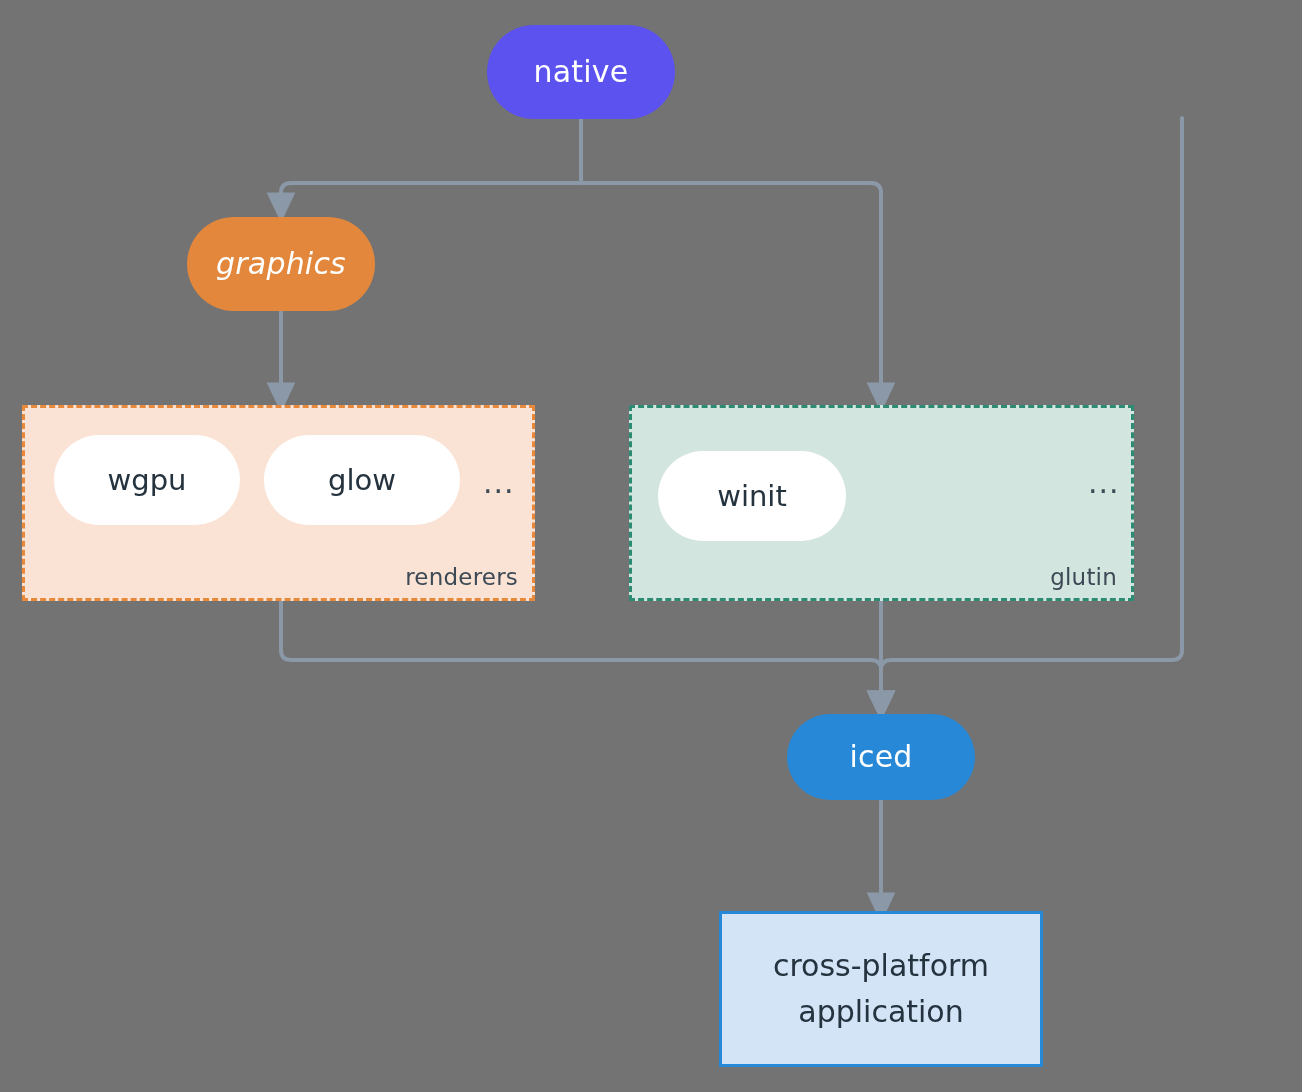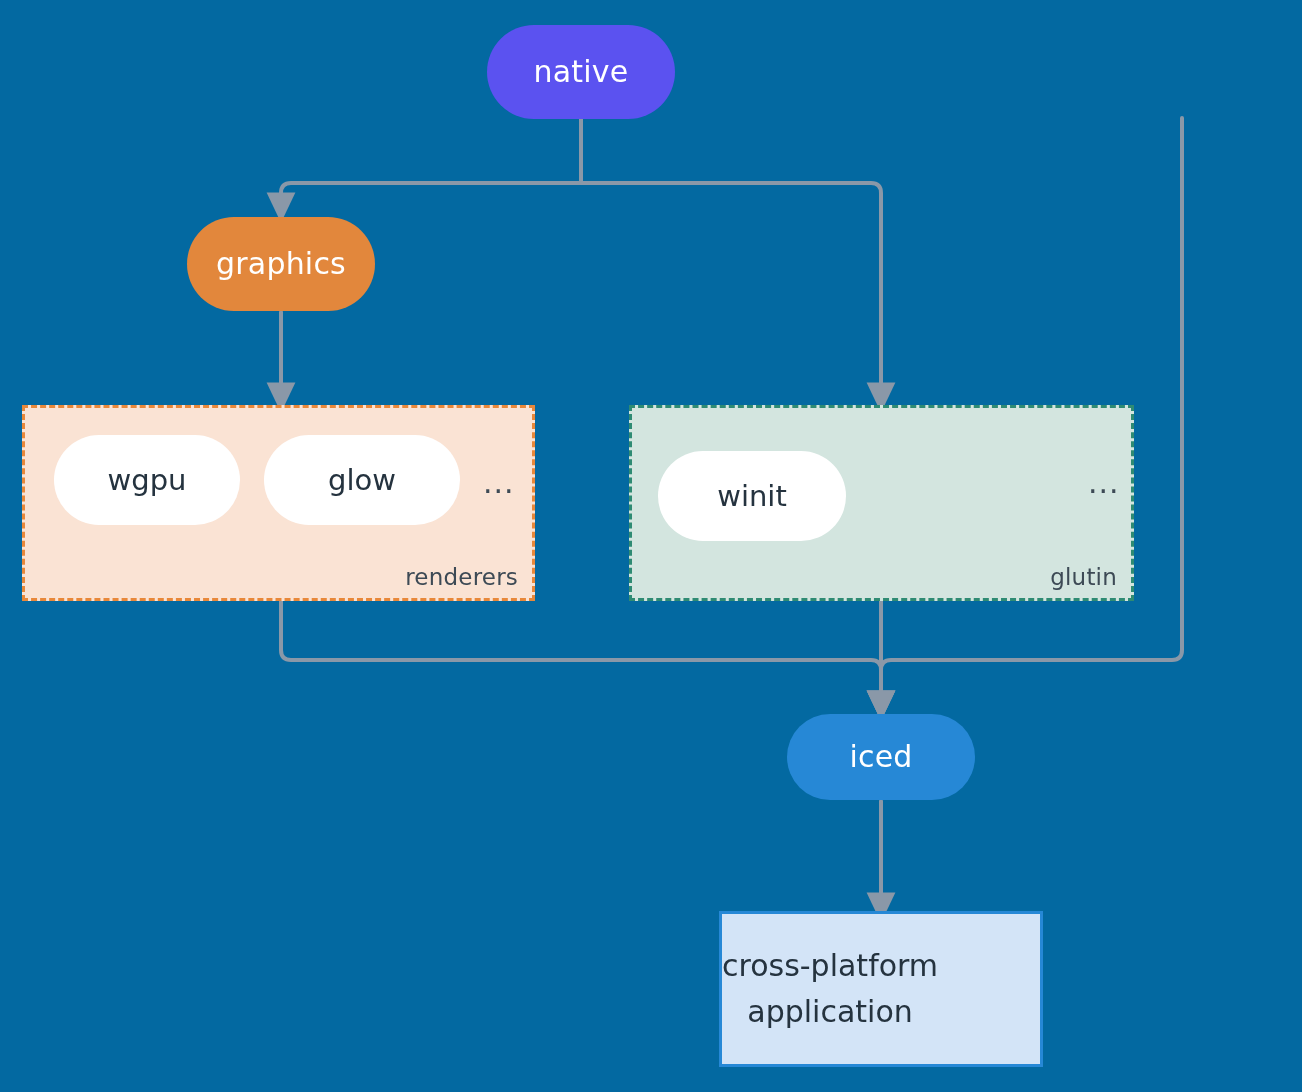--- a/index.html
+++ b/index.html
@@ -11,21 +11,21 @@
   body {
     width: 1302px;
     height: 1092px;
     overflow: hidden;
     font-family: "DejaVu Sans", "Liberation Sans", sans-serif;
   }
   #canvas {
     position: relative;
     width: 1302px;
     height: 1092px;
-    background: #0369a1;
+    background: #737373;
   }
 
   
   #edges {
     position: absolute;
     left: 0;
     top: 0;
     width: 1302px;
     height: 1092px;
     pointer-events: none;
@@ -46,21 +46,21 @@
   
   .pill {
     border-radius: 999px;
     color: #ffffff;
     font-size: 30px;
     font-weight: 400;
     letter-spacing: 0.2px;
   }
   .pill-native  { background: #5B52F0; }
   .pill-web     { background: #5B52F0; }
-  .pill-graphics{ background: #E2873C; }
+  .pill-graphics{ background: #E2873C; font-style: italic; }
   .pill-iced    { background: #2688D6; }
 
   
   .group {
     position: absolute;
     box-sizing: border-box;
   }
   .group-renderers {
     background: #FAE3D4;
     border: 3px dashed #E8883A;
@@ -101,21 +101,21 @@
   }
 
   
   .rect-app {
     position: absolute;
     box-sizing: border-box;
     background: #D3E4F7;
     border: 3px solid #2688D6;
     display: flex;
     align-items: center;
-    justify-content: flex-start;
+    justify-content: center;
     text-align: center;
     color: #25333F;
     font-size: 30px;
     line-height: 1.55;
     white-space: pre-line;
   }
 </style>
 </head>
 <body>
 

